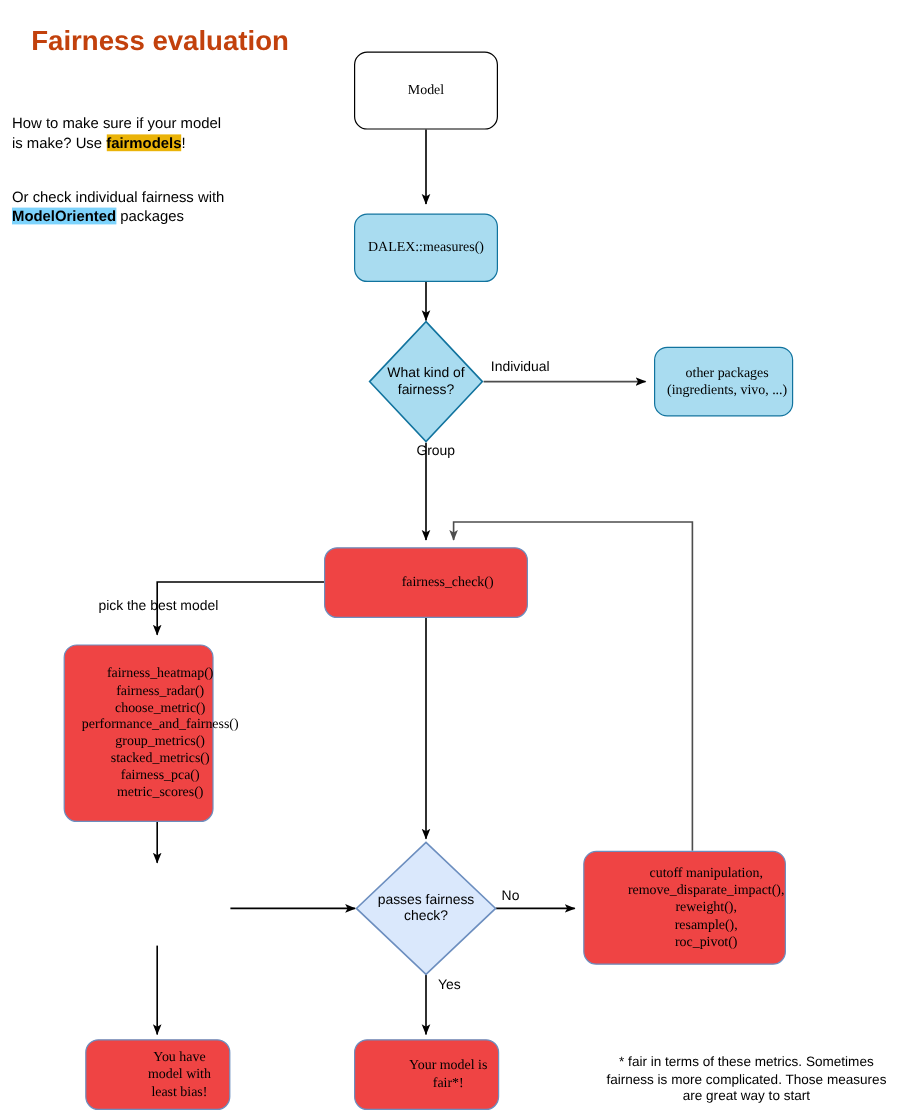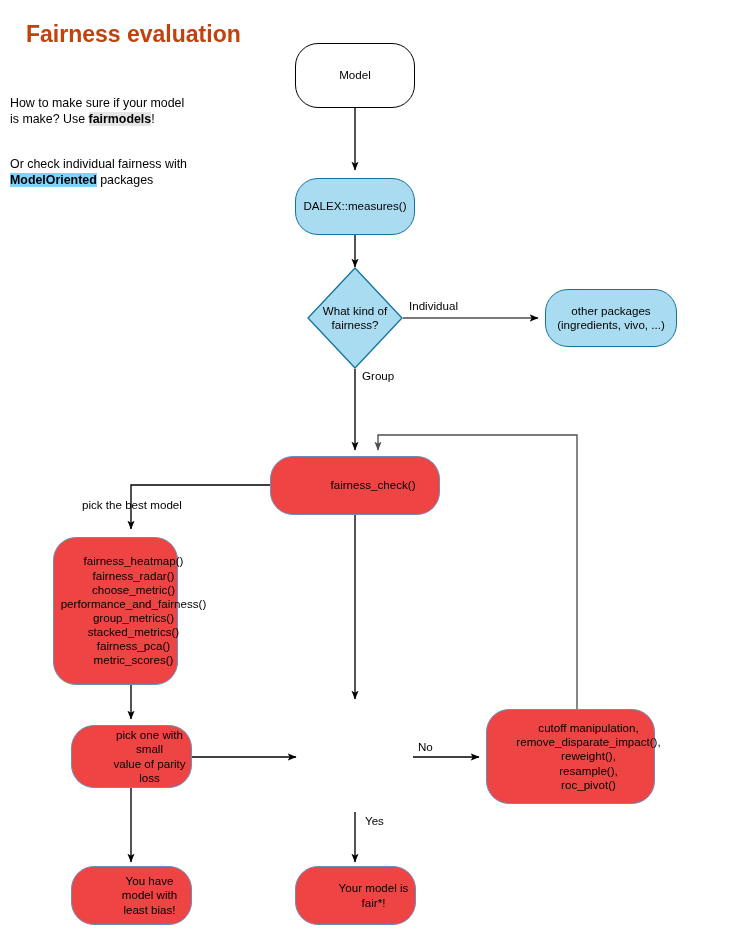--- a/index.html
+++ b/index.html
@@ -45,35 +45,36 @@
   .intro-para {
     position: absolute;
     left: 10px;
     width: 180px;
     font-size: 12.4px;
     line-height: 1.31;
     color: #000;
   }
   .intro-para.p1 { top: 95px; }
   .intro-para.p2 { top: 156px; }
-  .hl-lav { background: #e5e5e5; font-weight: bold; }
+  .hl-lav { background: #eab308; font-weight: bold; }
   .hl-cyan { background: #7dd3fc; font-weight: bold; }
 
   
   .node {
     position: absolute;
     box-sizing: border-box;
     display: flex;
     align-items: center;
     justify-content: center;
     text-align: center;
     font-size: 11.6px;
     line-height: 1.22;
-    border-radius: 23px;
+    border-radius: 11px;
     padding: 2px 4px;
+    font-family: Liberation Serif, serif;
   }
   .node.white {
     background: #ffffff;
     border: 1.3px solid #000000;
   }
   .node.cyan {
     background: #a9dcf0;
     border: 1.3px solid #11739e;
   }
   .node.lav {
@@ -181,68 +182,72 @@
   </div>
 
   <div class="diamond-wrap" style="left:307px; top:267px; width:96px; height:102px;">
     <svg width="96" height="102" viewBox="0 0 96 102">
       <polygon points="48,1 95,51 48,101 1,51" fill="#a9dcf0" stroke="#11739e" stroke-width="1.3"></polygon>
     </svg>
     <div class="diamond-label">What kind of
 fairness?</div>
   </div>
 
-  <div class="node cyan" style="left:545px; top:289px; width:132px; height:58px;">
+  <div class="node cyan" style="left:545px; top:289px; width:116px; height:58px;justify-content:flex-end;">
     <span class="txt">other packages
 (ingredients, vivo, ...)</span>
   </div>
 
   <div class="node lav" style="left:270px; top:456px; width:170px; height:59px;">
     <span class="txt">fairness_check()</span>
   </div>
 
   <div class="node lav" style="left:53px; top:537px; width:125px; height:148px;">
     <span class="txt">fairness_heatmap()
 fairness_radar()
 choose_metric()
 performance_and_fairness()
 group_metrics()
 stacked_metrics()
 fairness_pca()
 metric_scores()</span>
   </div>
 
-  <div class="node lav" style="left:71px; top:725px; width:121px; height:63px;">
-    <span class="txt">pick one with small
-value of parity loss</span>
-  </div>
-
+
+  <div class="diamond-wrap" style="left:296px; top:701px; width:118px; height:112px;">
+    <svg width="118" height="112" viewBox="0 0 118 112">
+      <polygon points="59,1 117,56 59,111 1,56" fill="#dae8fc" stroke="#6c8ebf" stroke-width="1.3"></polygon>
+    </svg>
+    <div class="diamond-label">passes fairness
+check?</div>
+  </div>
 
   <div class="node lav" style="left:486px; top:709px; width:169px; height:95px;">
     <span class="txt">cutoff manipulation,
 remove_disparate_impact(),
 reweight(),
 resample(),
 roc_pivot()</span>
   </div>
 
   <div class="node lav" style="left:71px; top:866px; width:121px; height:59px;">
     <span class="txt">You have model with
 least bias!</span>
   </div>
 
   <div class="node lav" style="left:295px; top:866px; width:121px; height:59px;">
     <span class="txt">Your model is fair*!</span>
   </div>
 
   <div class="edge-label" style="left:409px; top:299px;">Individual</div>
 
-  <div class="edge-label" style="left:362px; top:369px;">Group</div>
+  <div class="edge-label" style="left:347px; top:369px;">Group</div>
 
   <div class="edge-label" style="left:82px; top:498px;">pick the best model</div>
 
 
   <div class="edge-label" style="left:418px; top:740px;">No</div>
 
   <div class="edge-label" style="left:365px; top:814px;">Yes</div>
 
+  <div class="footnote">* fair in terms of these metrics. Sometimes fairness is more complicated. Those measures are great way to start</div>
 
 </div>
 
 </body></html>

